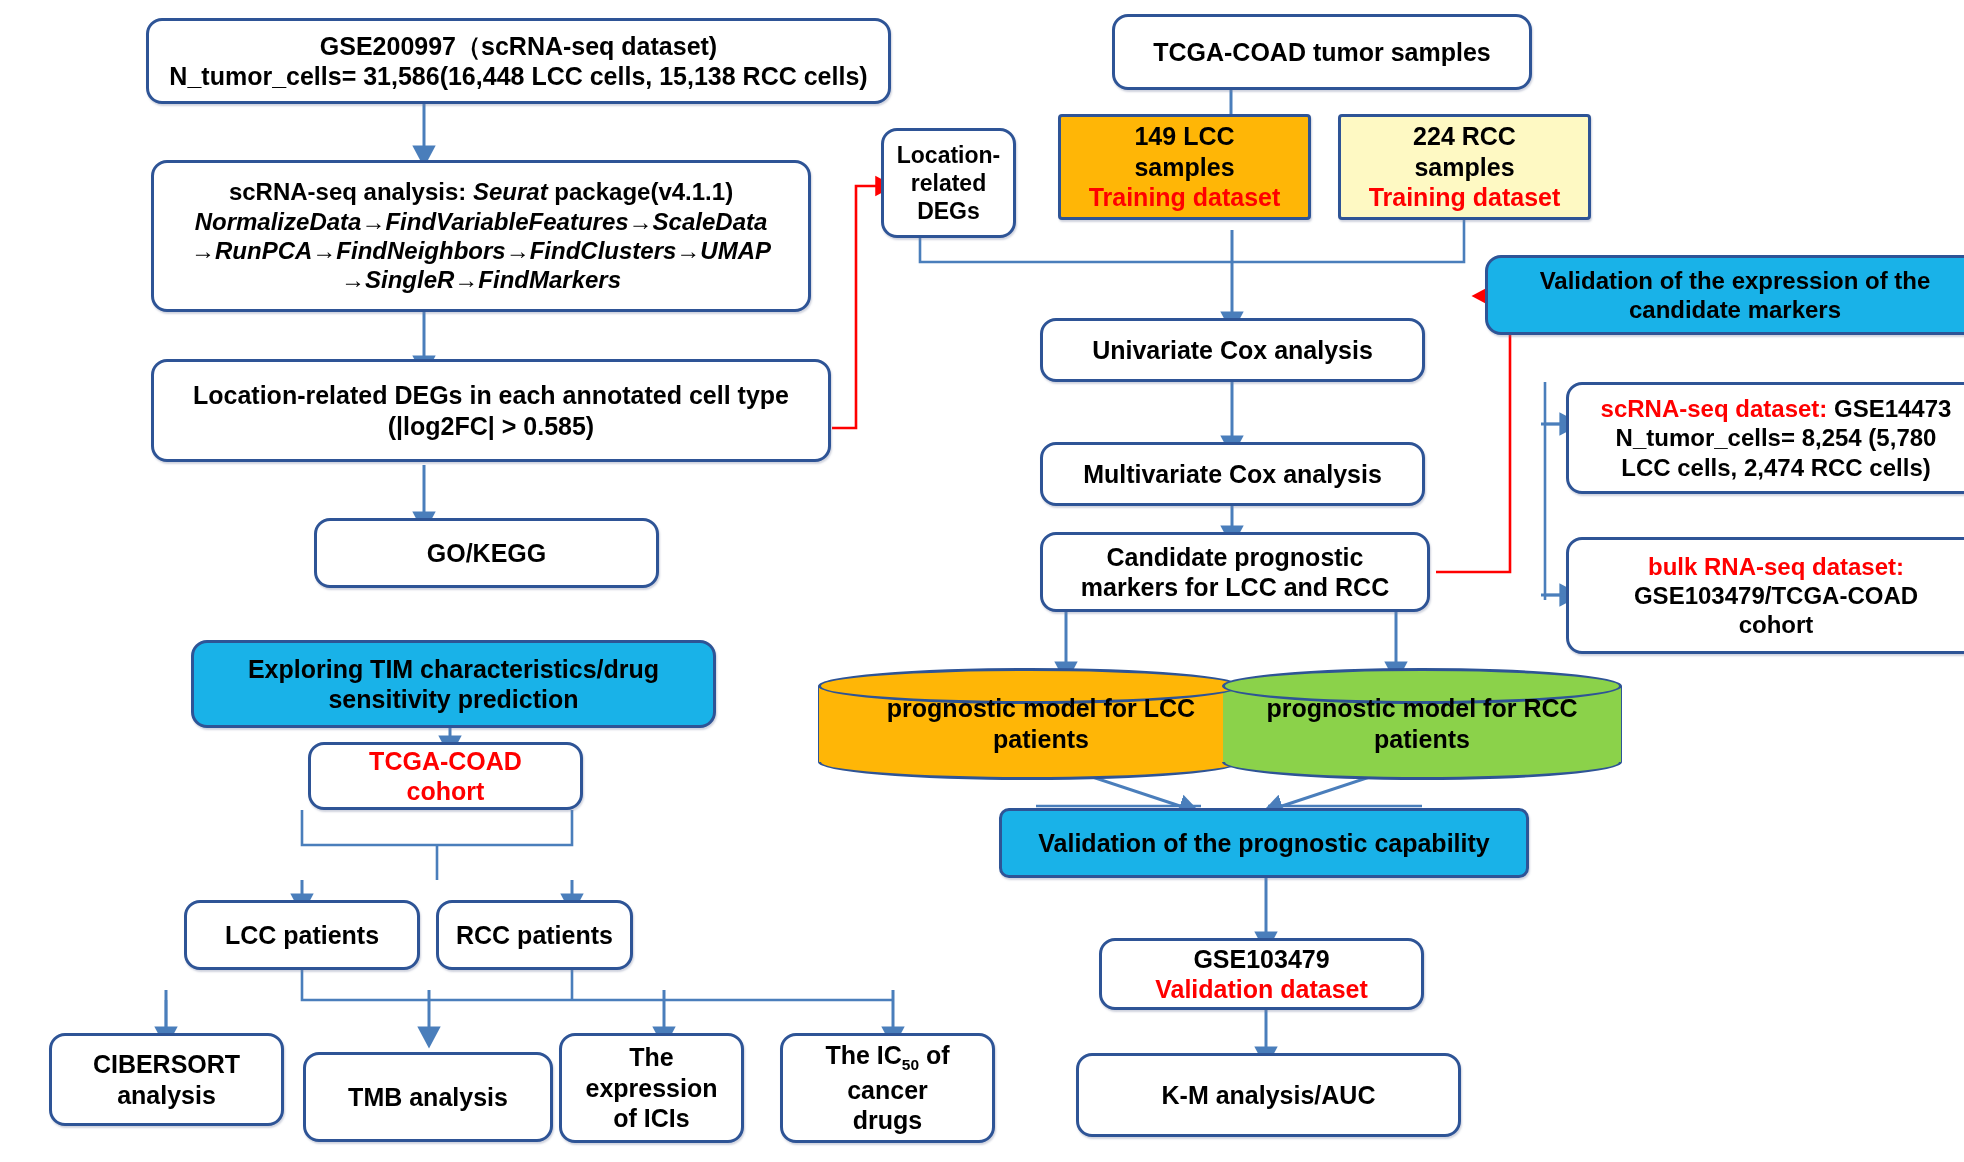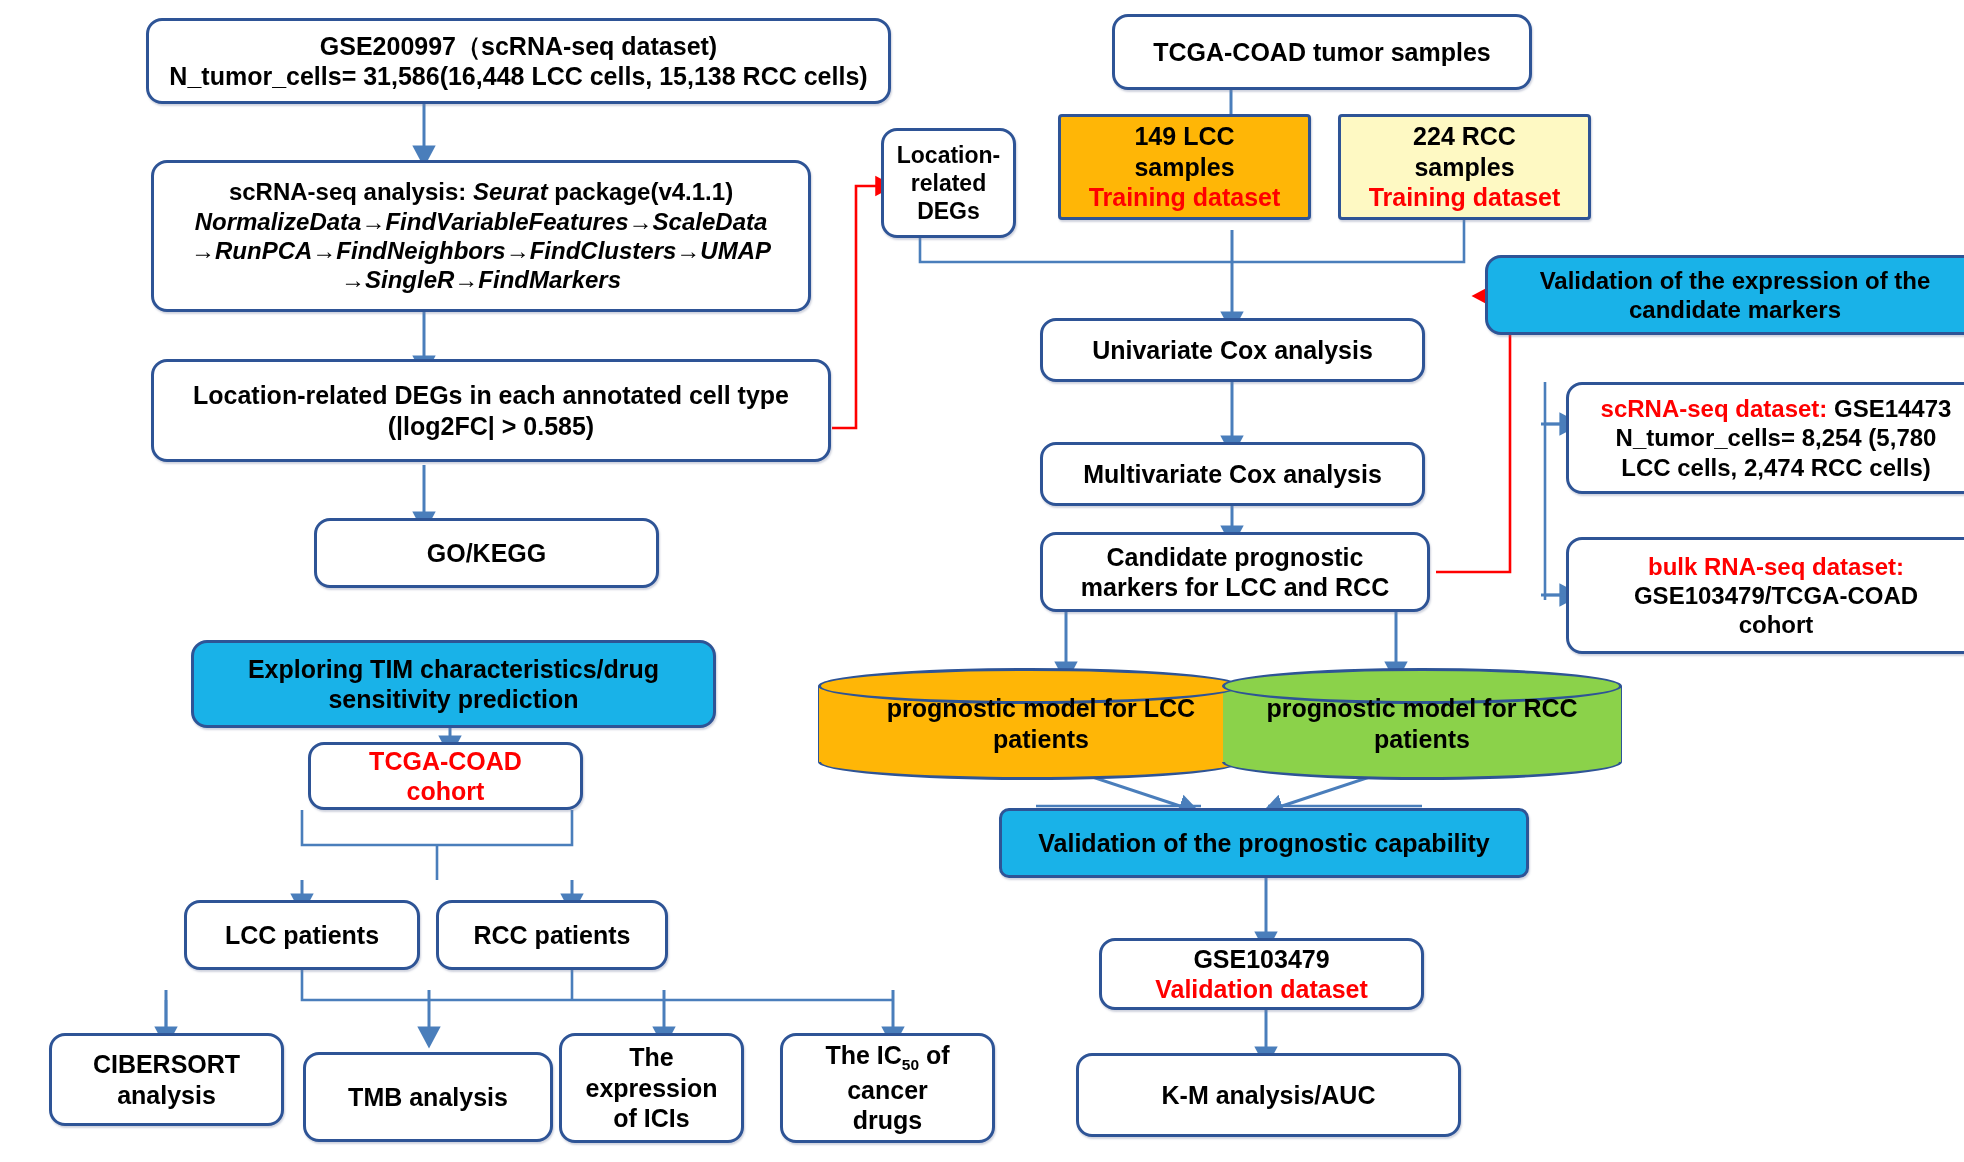--- a/index.html
+++ b/index.html
@@ -133,21 +133,21 @@
     <div>
       <span class="ln red">TCGA-COAD</span>
       <span class="ln red">cohort</span>
     </div>
   </div>
 
   <div class="node" style="left:148px;top:900px;width:236px;height:70px;font-size:25px;">
     <span class="ln">LCC patients</span>
   </div>
 
-  <div class="node" style="left:400px;top:900px;width:232px;height:70px;font-size:25px;">
+  <div class="node" style="left:400px;top:900px;width:197px;height:70px;font-size:25px;">
     <span class="ln">RCC patients</span>
   </div>
 
   <div class="node" style="left:13px;top:1033px;width:235px;height:93px;font-size:25px;">
     <div>
       <span class="ln">CIBERSORT</span>
       <span class="ln">analysis</span>
     </div>
   </div>
 

